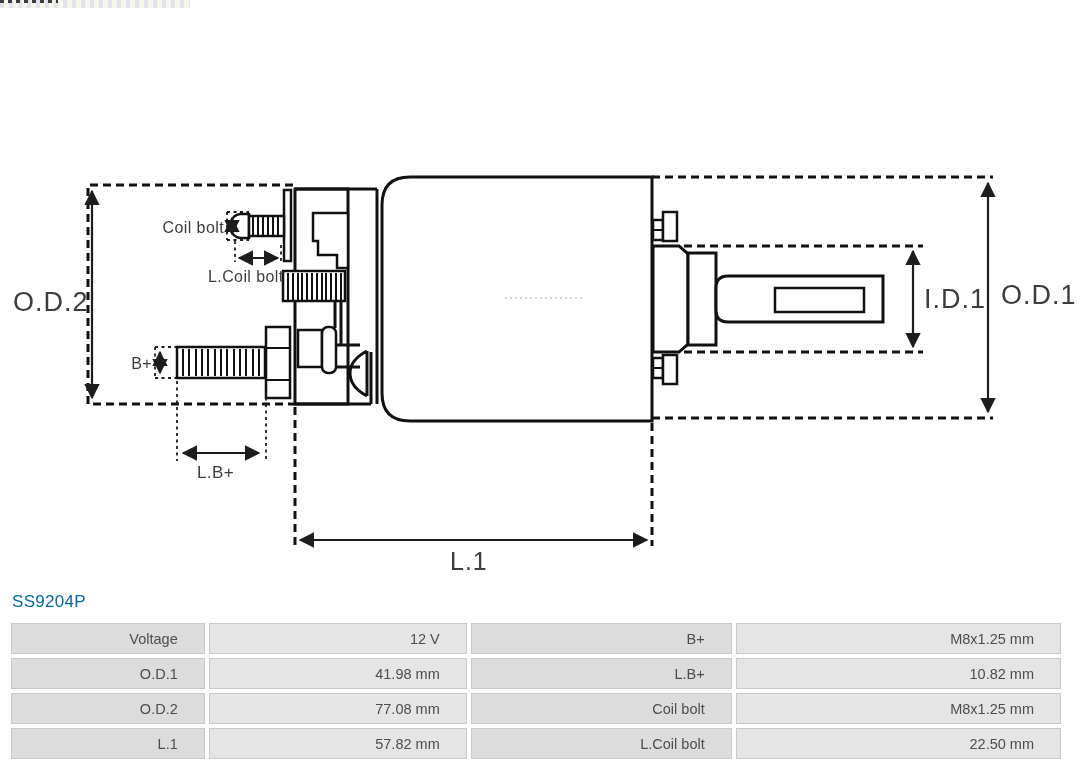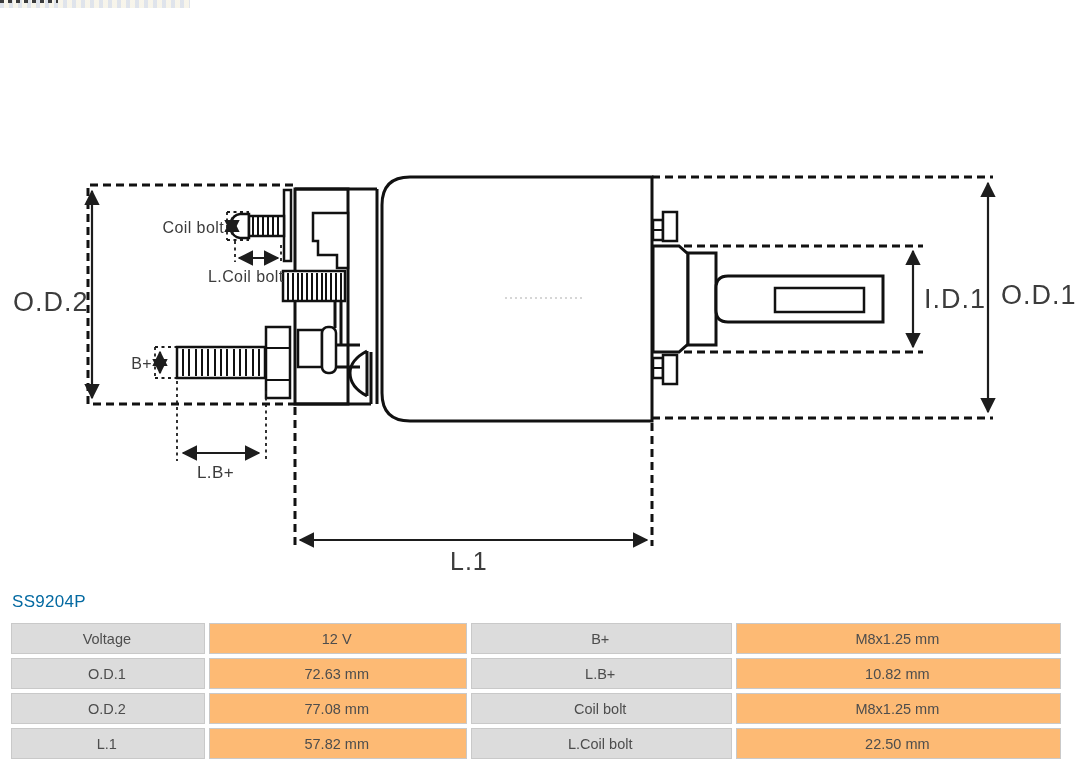--- a/index.html
+++ b/index.html
@@ -30,25 +30,25 @@
   svg .t-mid{font-size:25px;letter-spacing:1px;}
   svg .t-sm{font-size:16px;letter-spacing:.4px;}
   .part-number{
     margin:0 0 7px 12px;font-size:17px;letter-spacing:.3px;color:#0369a1;
   }
   table.spec{
     margin-left:7px;border-collapse:separate;border-spacing:4px;table-layout:fixed;
     width:1058px;font-size:14.5px;color:#4d4d4d;
   }
   table.spec td{
-    height:29px;border:1px solid #c9c9c9;text-align:center;
-    padding:0 6px 0 4px;overflow:hidden;white-space:nowrap;
+    height:29px;border:1px solid #c9c9c9;text-align:right;
+    padding:0 26px 0 4px;overflow:hidden;white-space:nowrap;
   }
   td.lbl{background:#dcdcdc;padding-right:9px;}
-  td.val{background:#fdba74;}
+  td.val{background:#e5e5e5;}
   col.c1{width:193px;} col.c2{width:257px;} col.c3{width:260px;} col.c4{width:324px;}
 </style>
 </head>
 <body>
 
 <div class="logo-sliver"></div>
 
 <svg class="diagram" width="1080" height="592" viewBox="0 0 1080 592" xmlns="http://www.w3.org/2000/svg">
   <defs>
     <marker id="ah" markerWidth="7" markerHeight="7" refX="6.4" refY="3.5" orient="auto-start-reverse" markerUnits="strokeWidth">
@@ -175,21 +175,21 @@
     </colgroup>
   <tbody>
     <tr>
       <td class="lbl">Voltage</td>
       <td class="val">12 V</td>
       <td class="lbl">B+</td>
       <td class="val">M8x1.25 mm</td>
     </tr>
     <tr>
       <td class="lbl">O.D.1</td>
-      <td class="val">72.63 mm</td>
+      <td class="val">41.98 mm</td>
       <td class="lbl">L.B+</td>
       <td class="val">10.82 mm</td>
     </tr>
     <tr>
       <td class="lbl">O.D.2</td>
       <td class="val">77.08 mm</td>
       <td class="lbl">Coil bolt</td>
       <td class="val">M8x1.25 mm</td>
     </tr>
     <tr>

